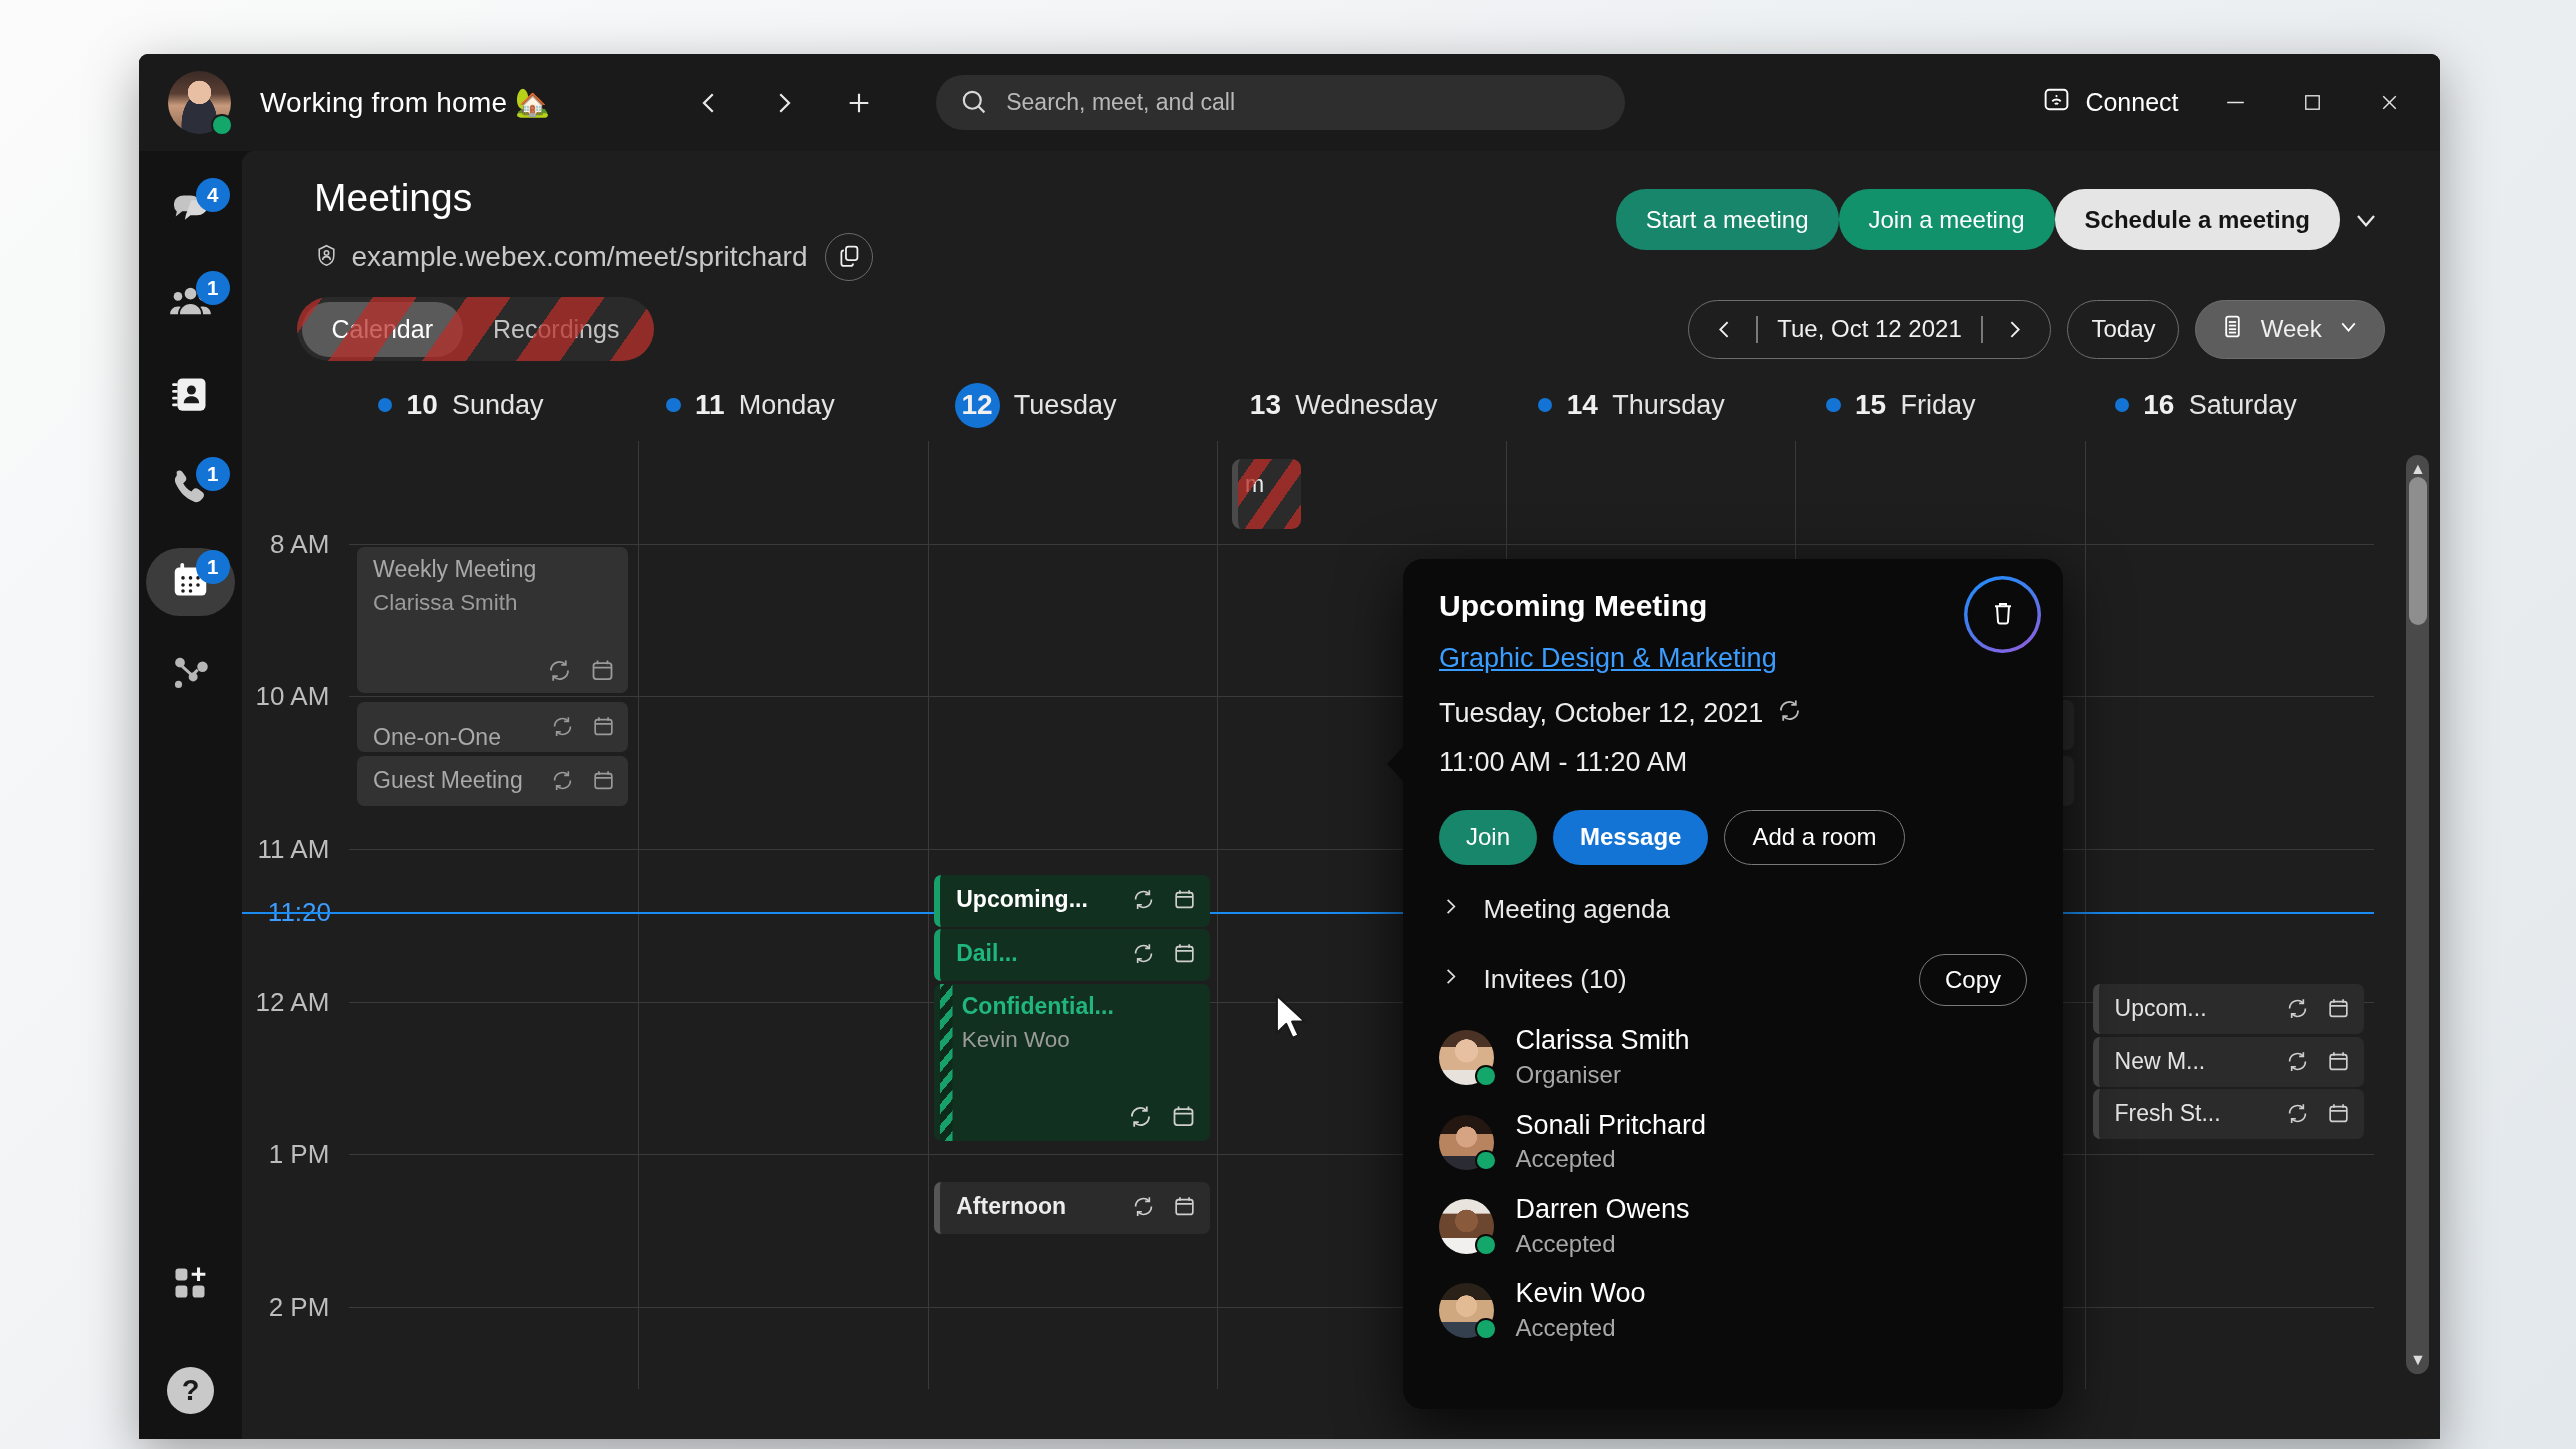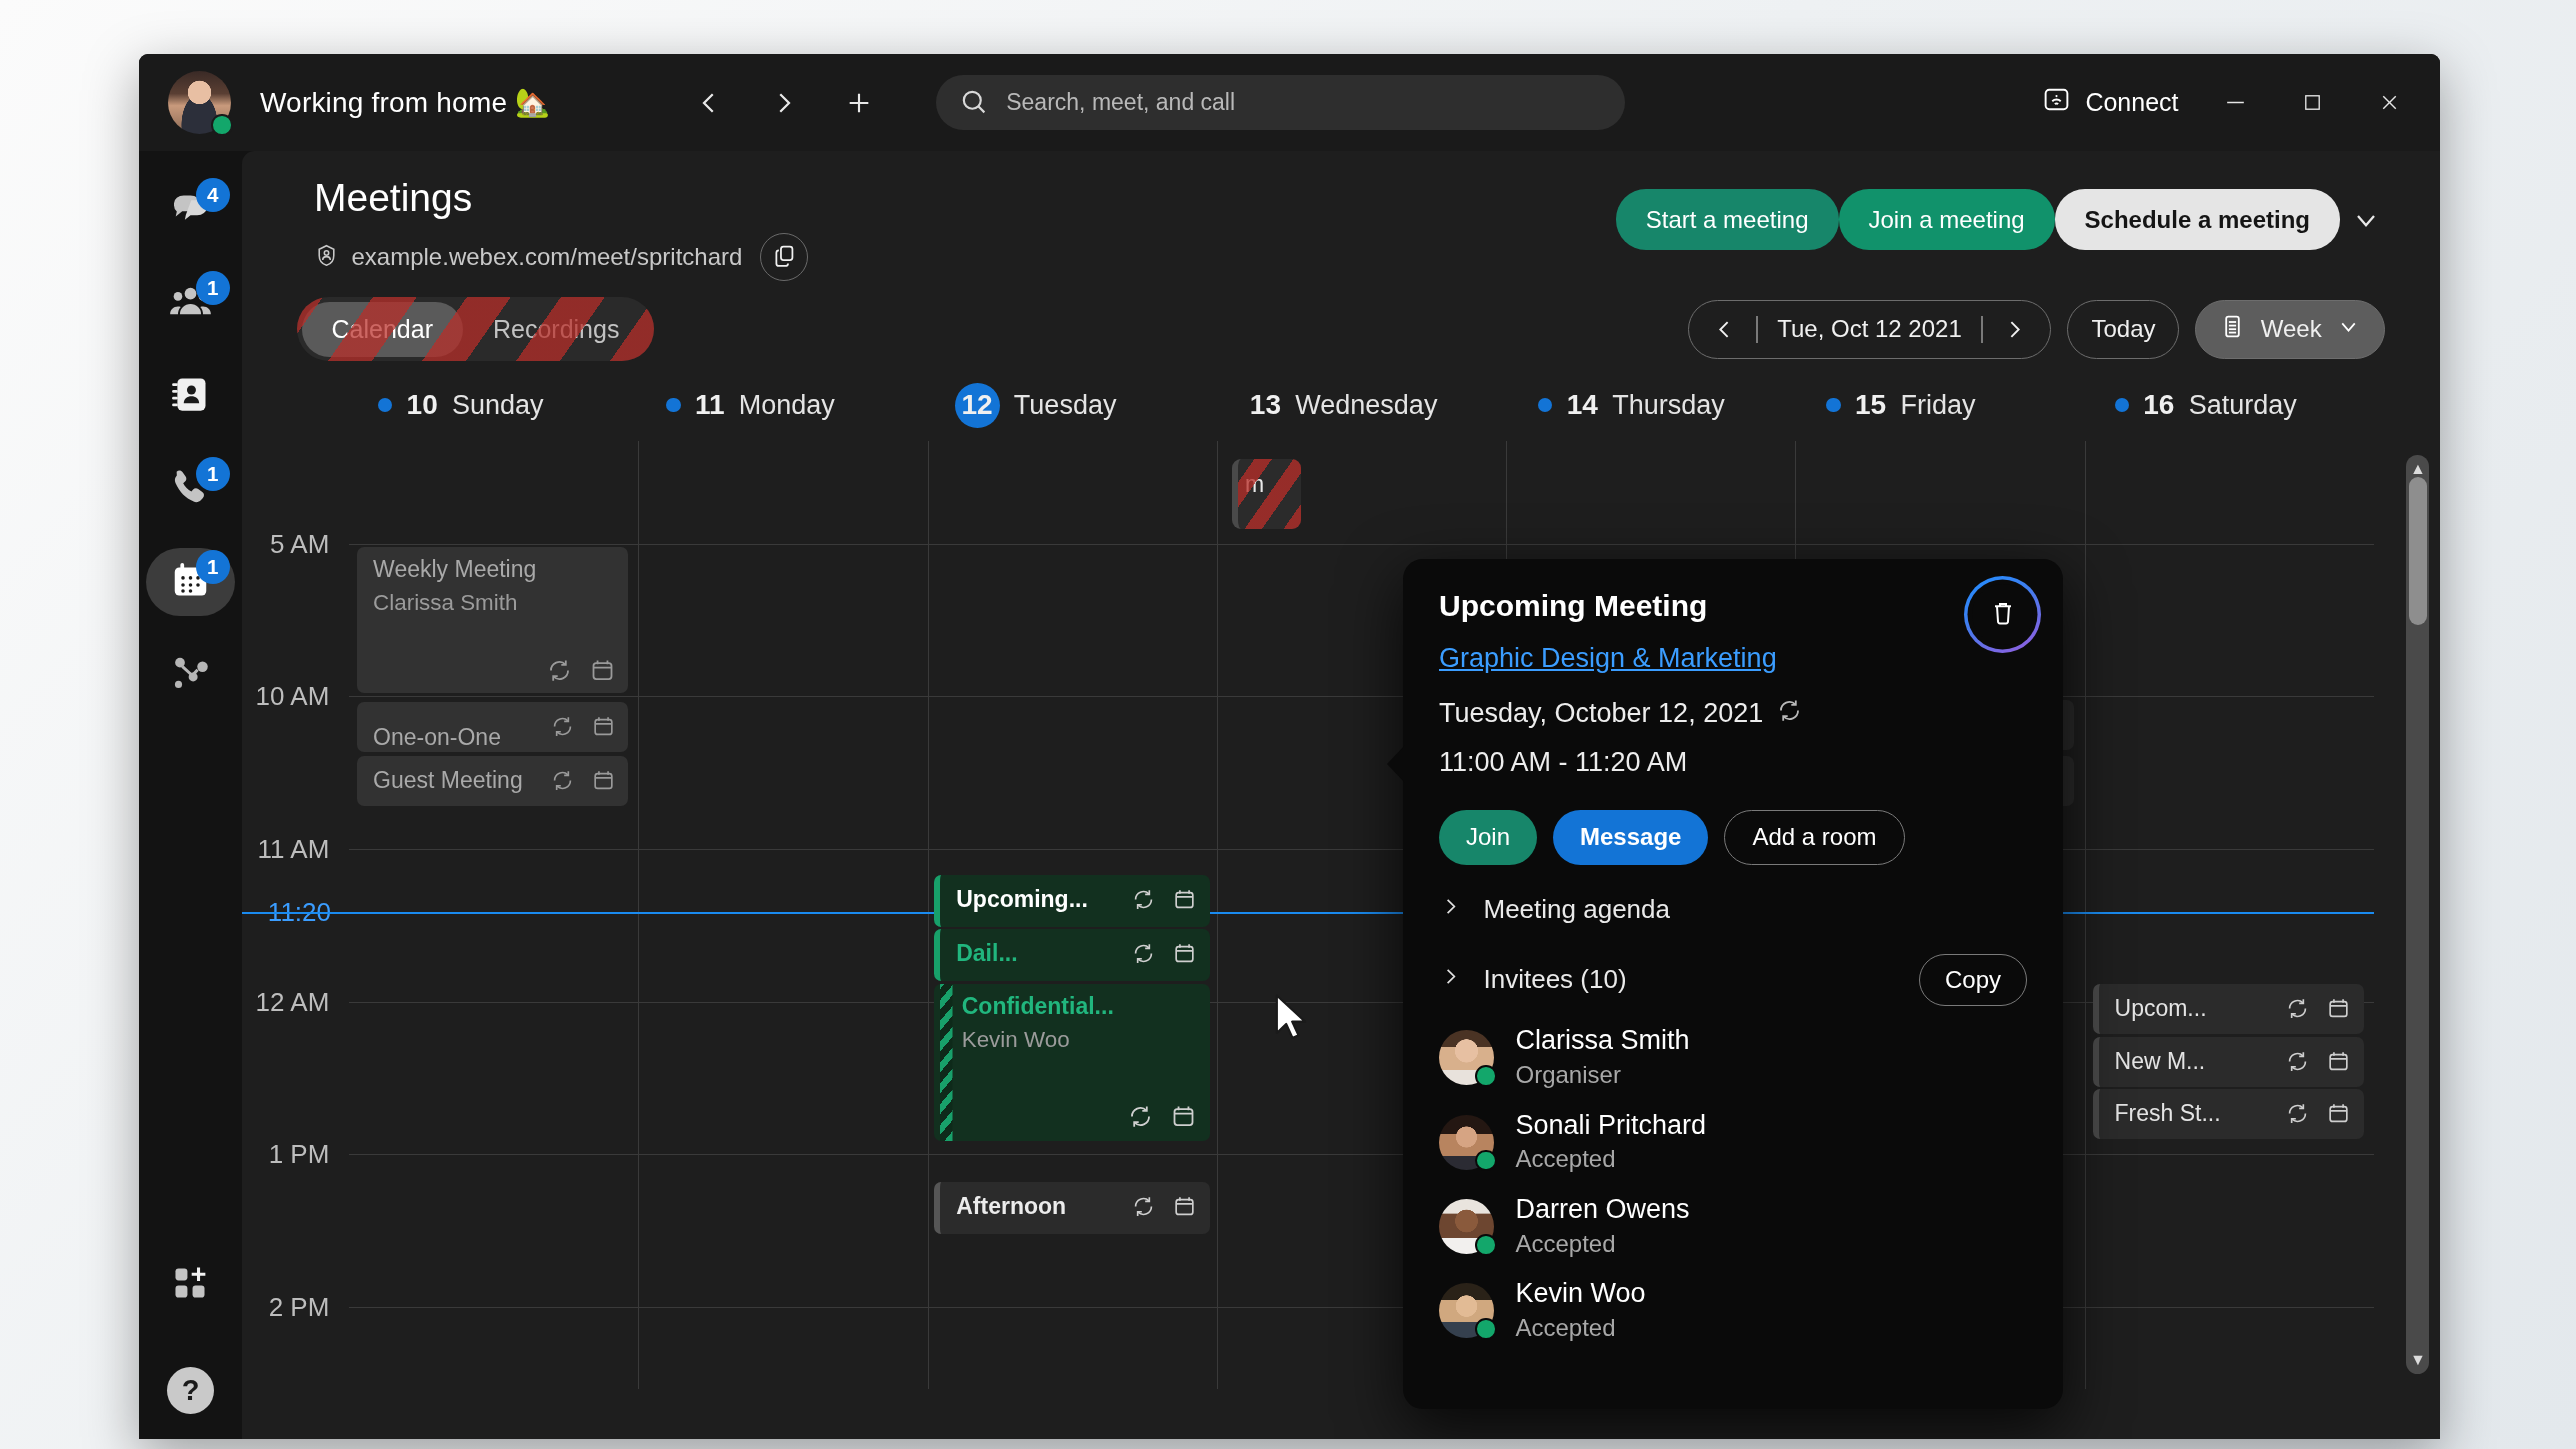--- a/index.html
+++ b/index.html
@@ -124,21 +124,21 @@
   }
   #page-head { position: relative; height: 143px; }
   #page-title {
     position: absolute; left: 72px; top: 25px;
     font-size: 39px; color: #fff; font-weight: 400;
   }
   #site-line {
     position: absolute; left: 72px; top: 82px;
     display: flex; align-items: center; gap: 12.5px;
   }
-  #site-url { color: #c8c8c8; font-size: 24px; }
+  #site-url { color: #c8c8c8; font-size: 28px; }
   #copy-link-btn {
     width: 48px; height: 48px; border-radius: 50%;
     border: 1.3px solid #6a6a6a; background: transparent;
     display: flex; align-items: center; justify-content: center;
     cursor: pointer; margin-left: 5.4px;
   }
   #head-actions {
     position: absolute; right: 48px; top: 38px;
     display: flex; align-items: center; 
   }
@@ -649,21 +649,21 @@
       <div class="daycell">
         <span class="daydot"></span>
         <span class="daynum">16</span>
         <span class="dayname">Saturday</span>
       </div>
     </div>
 
     <div id="gridwrap">
 
       <div id="timecol">
-        <div class="hourlabel" style="top:103px">5 AM</div>
+        <div class="hourlabel" style="top:103px">8 AM</div>
         <div class="hourlabel" style="top:255px">10 AM</div>
         <div class="hourlabel" style="top:408px">11 AM</div>
         <div class="nowlabel" style="top:471px">11:20</div>
         <div class="hourlabel" style="top:561px">12 AM</div>
         <div class="hourlabel" style="top:713px">1 PM</div>
         <div class="hourlabel" style="top:866px">2 PM</div>
       </div>
 
       <div id="gridcanvas">
 

